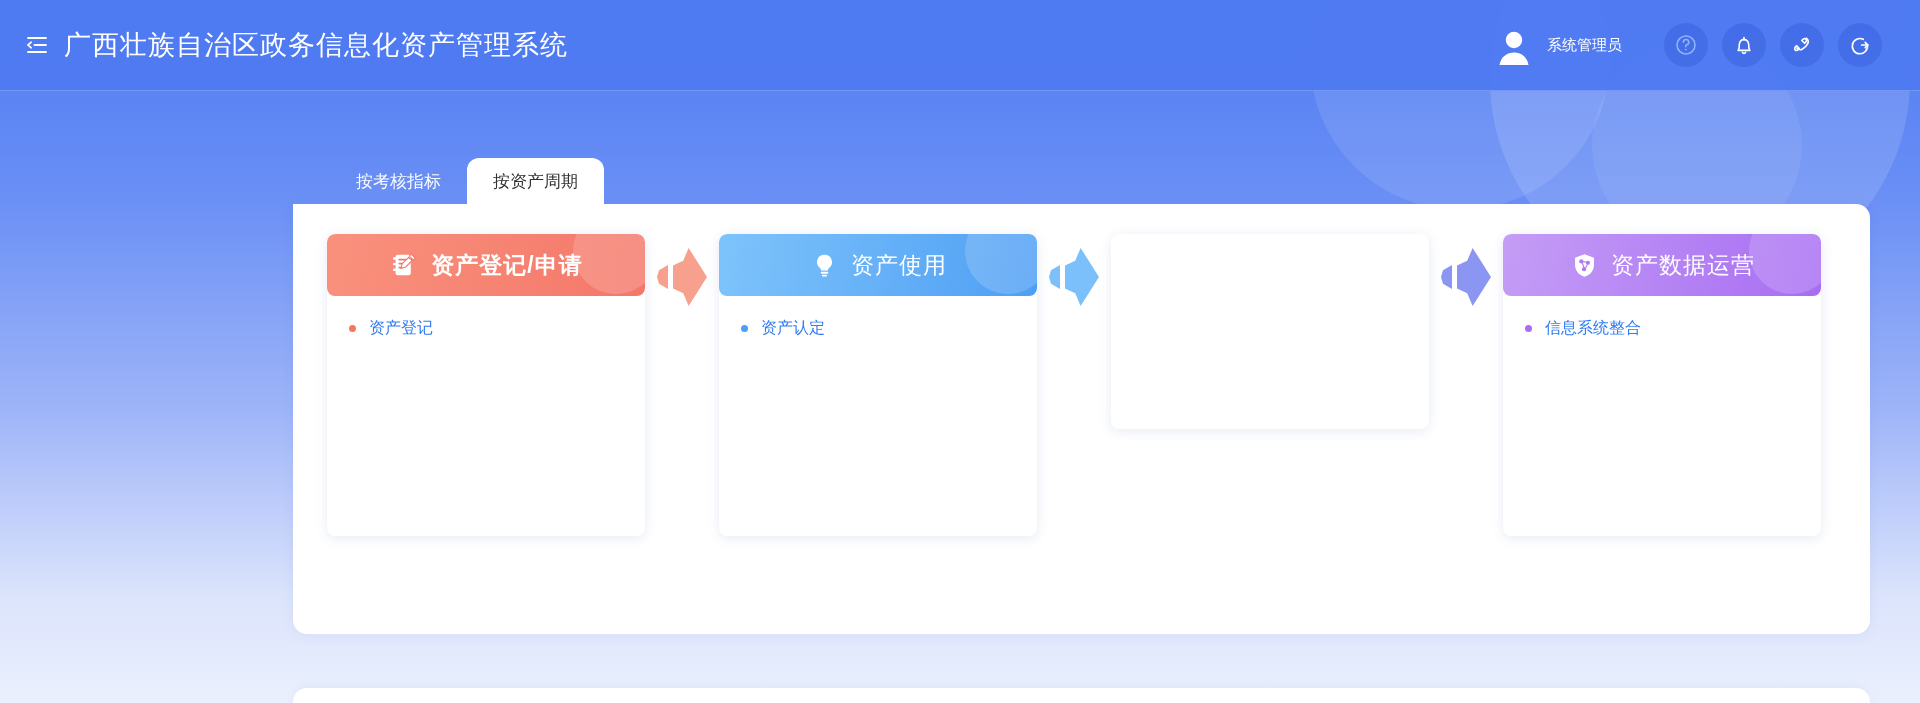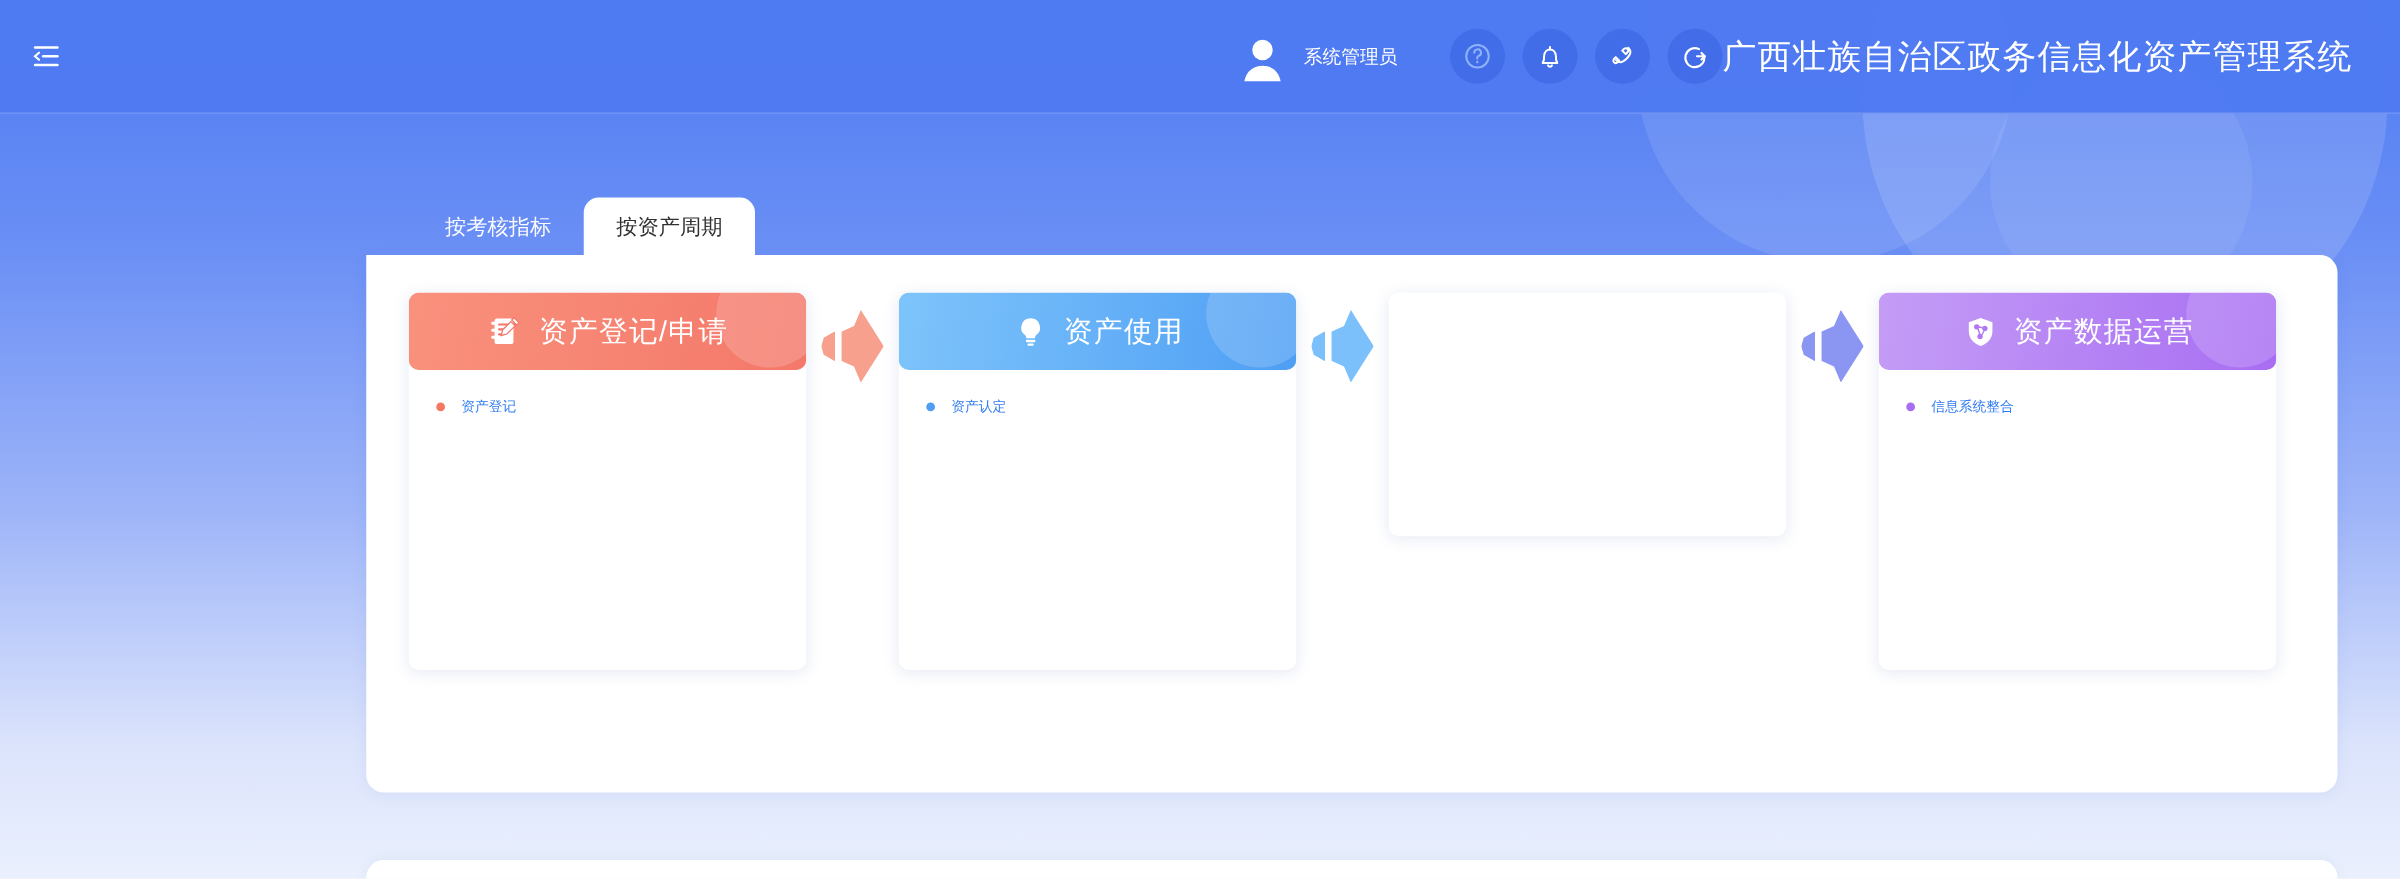--- a/index.html
+++ b/index.html
@@ -119,21 +119,21 @@
     position: relative; z-index: 2;
   }
   .stage-head .head-title { position: relative; z-index: 2; }
 
   .stage-body { padding: 18px 0 16px 0; flex: 1 1 auto; }
   .stage-body.tall { min-height: 240px; }
   .stage-body.short { min-height: 78px; }
 
   .link-row { display: flex; align-items: center; padding: 4px 0 4px 22px; cursor: pointer; }
   .link-dot { width: 7px; height: 7px; border-radius: 50%; flex: 0 0 7px; margin-right: 13px; }
-  .link-text { font-size: 11px; color: #2f7bf3; white-space: nowrap; }
+  .link-text { font-size: 16px; color: #2f7bf3; white-space: nowrap; }
 
   
   .connector {
     flex: 0 0 74px; width: 74px;
     display: flex; align-items: center; justify-content: center;
     padding-top: 14px;
     gap: 5px;
   }
   .conn-small {
     width: 11px; height: 24px;
@@ -163,20 +163,22 @@
 
   <div id="menu-toggle">
     <svg width="24" height="24" viewBox="0 0 24 24" fill="none" stroke="#ffffff" stroke-width="1.9" stroke-linecap="round">
       <path d="M3 5h18"></path>
         <path d="M9.5 12h11.5"></path>
         <path d="M3 19h18"></path>
       <path d="M6.2 9.2 L3 12 L6.2 14.8" stroke-width="1.7"></path>
     </svg>
   </div>
 
+  <div id="page-title">广西壮族自治区政务信息化资产管理系统</div>
+
   <div id="header-right">
 
     <div id="user-block">
       <div id="avatar">
         <svg width="40" height="40" viewBox="0 0 40 40" fill="#ffffff">
           <circle cx="20" cy="13" r="8.2"></circle>
           <path d="M5.5 38c1.4-8.2 7.6-12.4 14.5-12.4S33.1 29.8 34.5 38z"></path>
         </svg>
       </div>
       <span id="user-name">系统管理员</span>
@@ -208,34 +210,32 @@
 
     <div class="icon-btn">
       <svg width="24" height="24" viewBox="0 0 24 24" fill="none" stroke="#ffffff" stroke-width="1.7" stroke-linecap="round" stroke-linejoin="round">
         <path d="M15.2 6.3A7.6 7.6 0 1 0 19.4 12"></path>
         <path d="M19.6 12h-6"></path>
         <path d="M17.2 9.4 19.8 12l-2.6 2.6"></path>
       </svg>
     </div>
 
   </div>
-
-  <div id="page-title">广西壮族自治区政务信息化资产管理系统</div>
 </div>
 
 <div id="tabs-row">
     <div class="tab">按考核指标</div>
     <div class="tab active">按资产周期</div>
   </div>
 
 <div id="flow-panel">
   <div id="flow-columns">
       <div class="stage-col">
         <div class="stage-card">
-          <div class="stage-head" style="background: linear-gradient(100deg, rgb(249, 145, 125) 0%, rgb(244, 120, 106) 100%);">
+          <div class="stage-head" style="background: linear-gradient(100deg, rgb(249, 145, 125) 0%, rgb(244, 120, 106) 100%); font-weight: bold;">
             <div class="bubble"></div>
             <span class="head-icon">
               <svg width="28" height="28" viewBox="0 0 24 24" fill="#ffffff">
                 <rect x="4.8" y="3.2" width="13" height="17.6" rx="1.8"></rect>
                 <rect x="2.6" y="5.4" width="2.6" height="2.1" rx="0.7"></rect>
                 <rect x="2.6" y="10.2" width="2.6" height="2.1" rx="0.7"></rect>
                 <rect x="2.6" y="15" width="2.6" height="2.1" rx="0.7"></rect>
                 <g fill="#f4786a">
                   <rect x="7.2" y="6.6" width="7.4" height="1.5" rx="0.7"></rect>
                   <rect x="7.2" y="10" width="5.4" height="1.5" rx="0.7"></rect>

